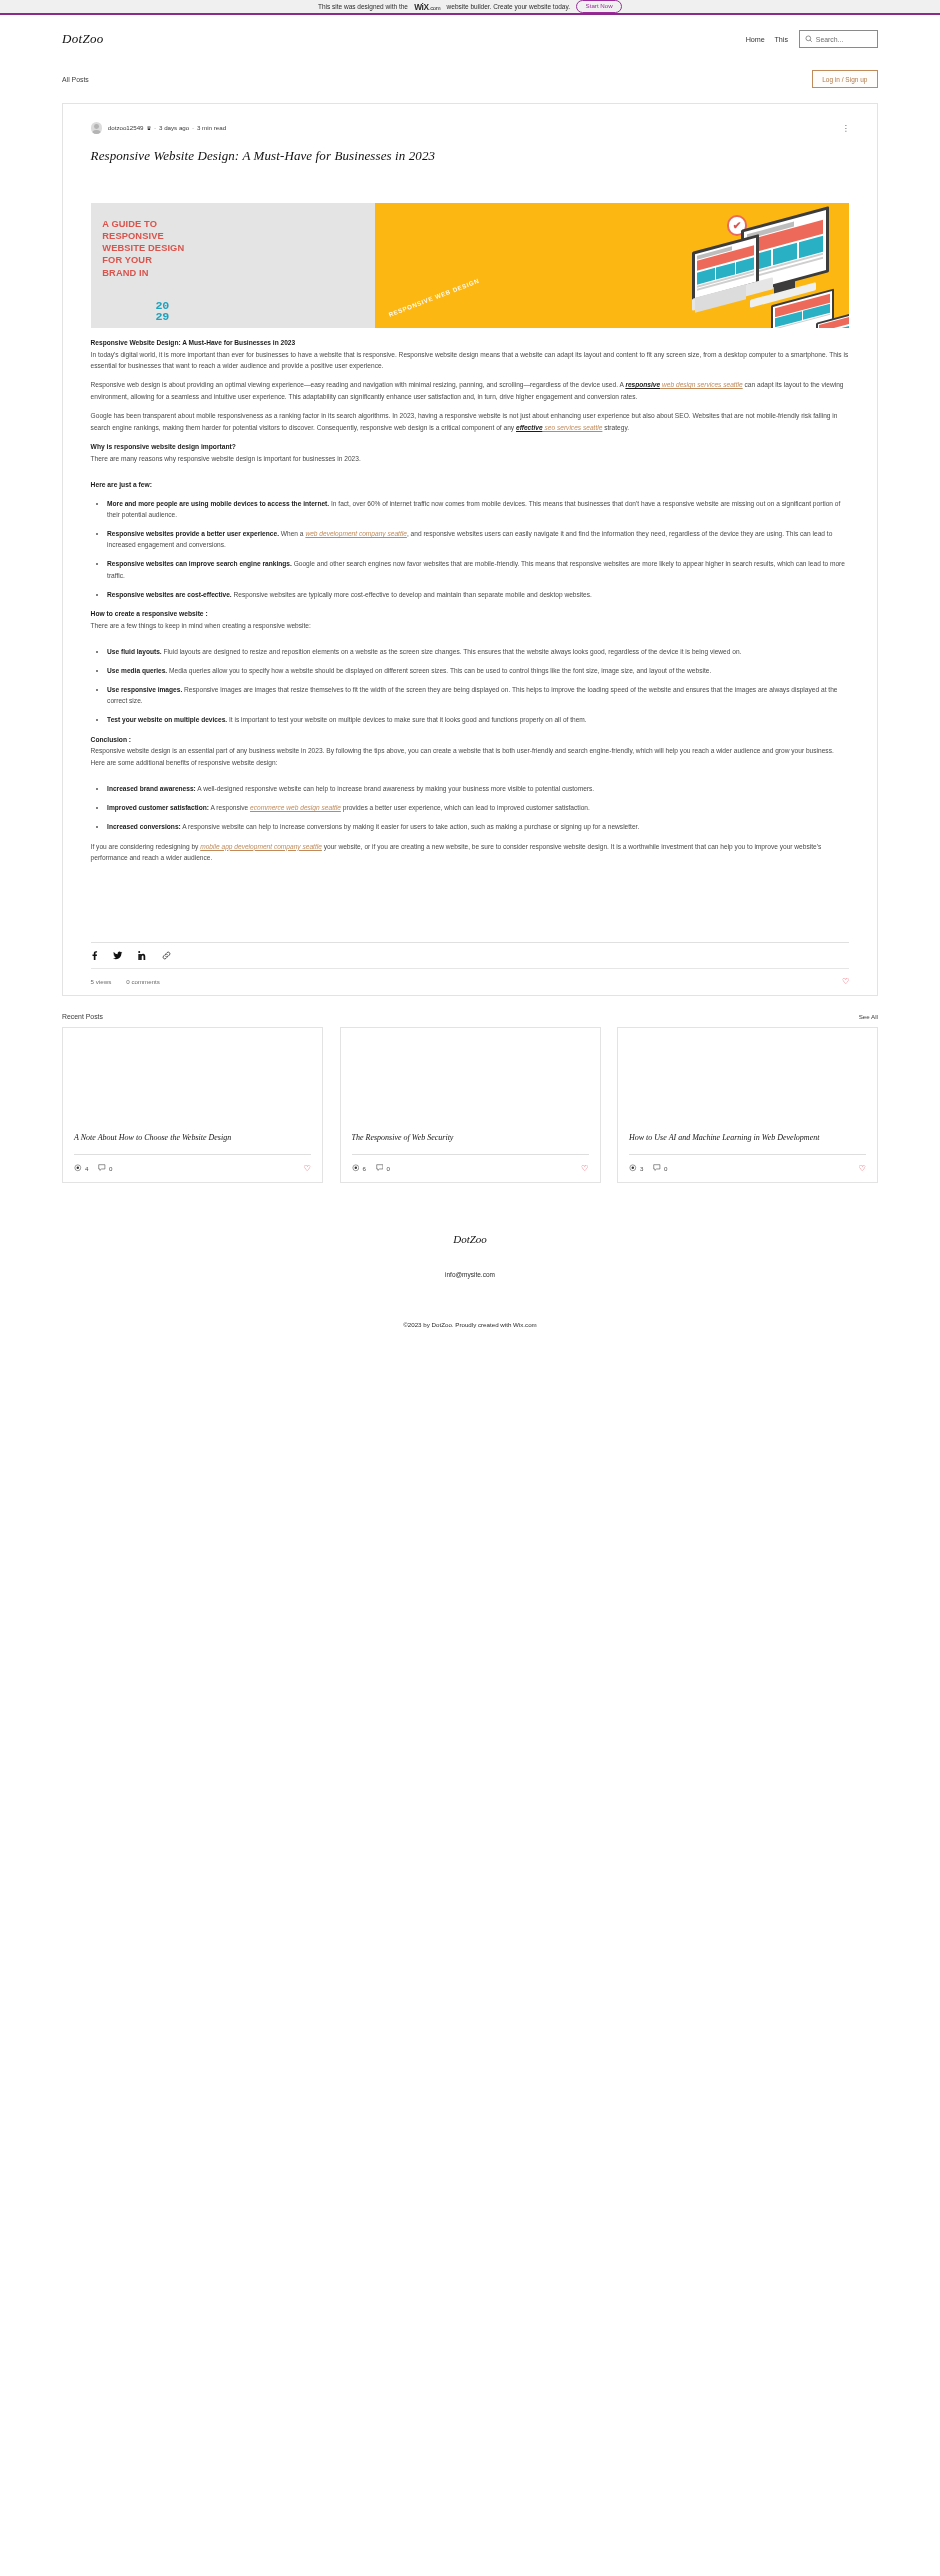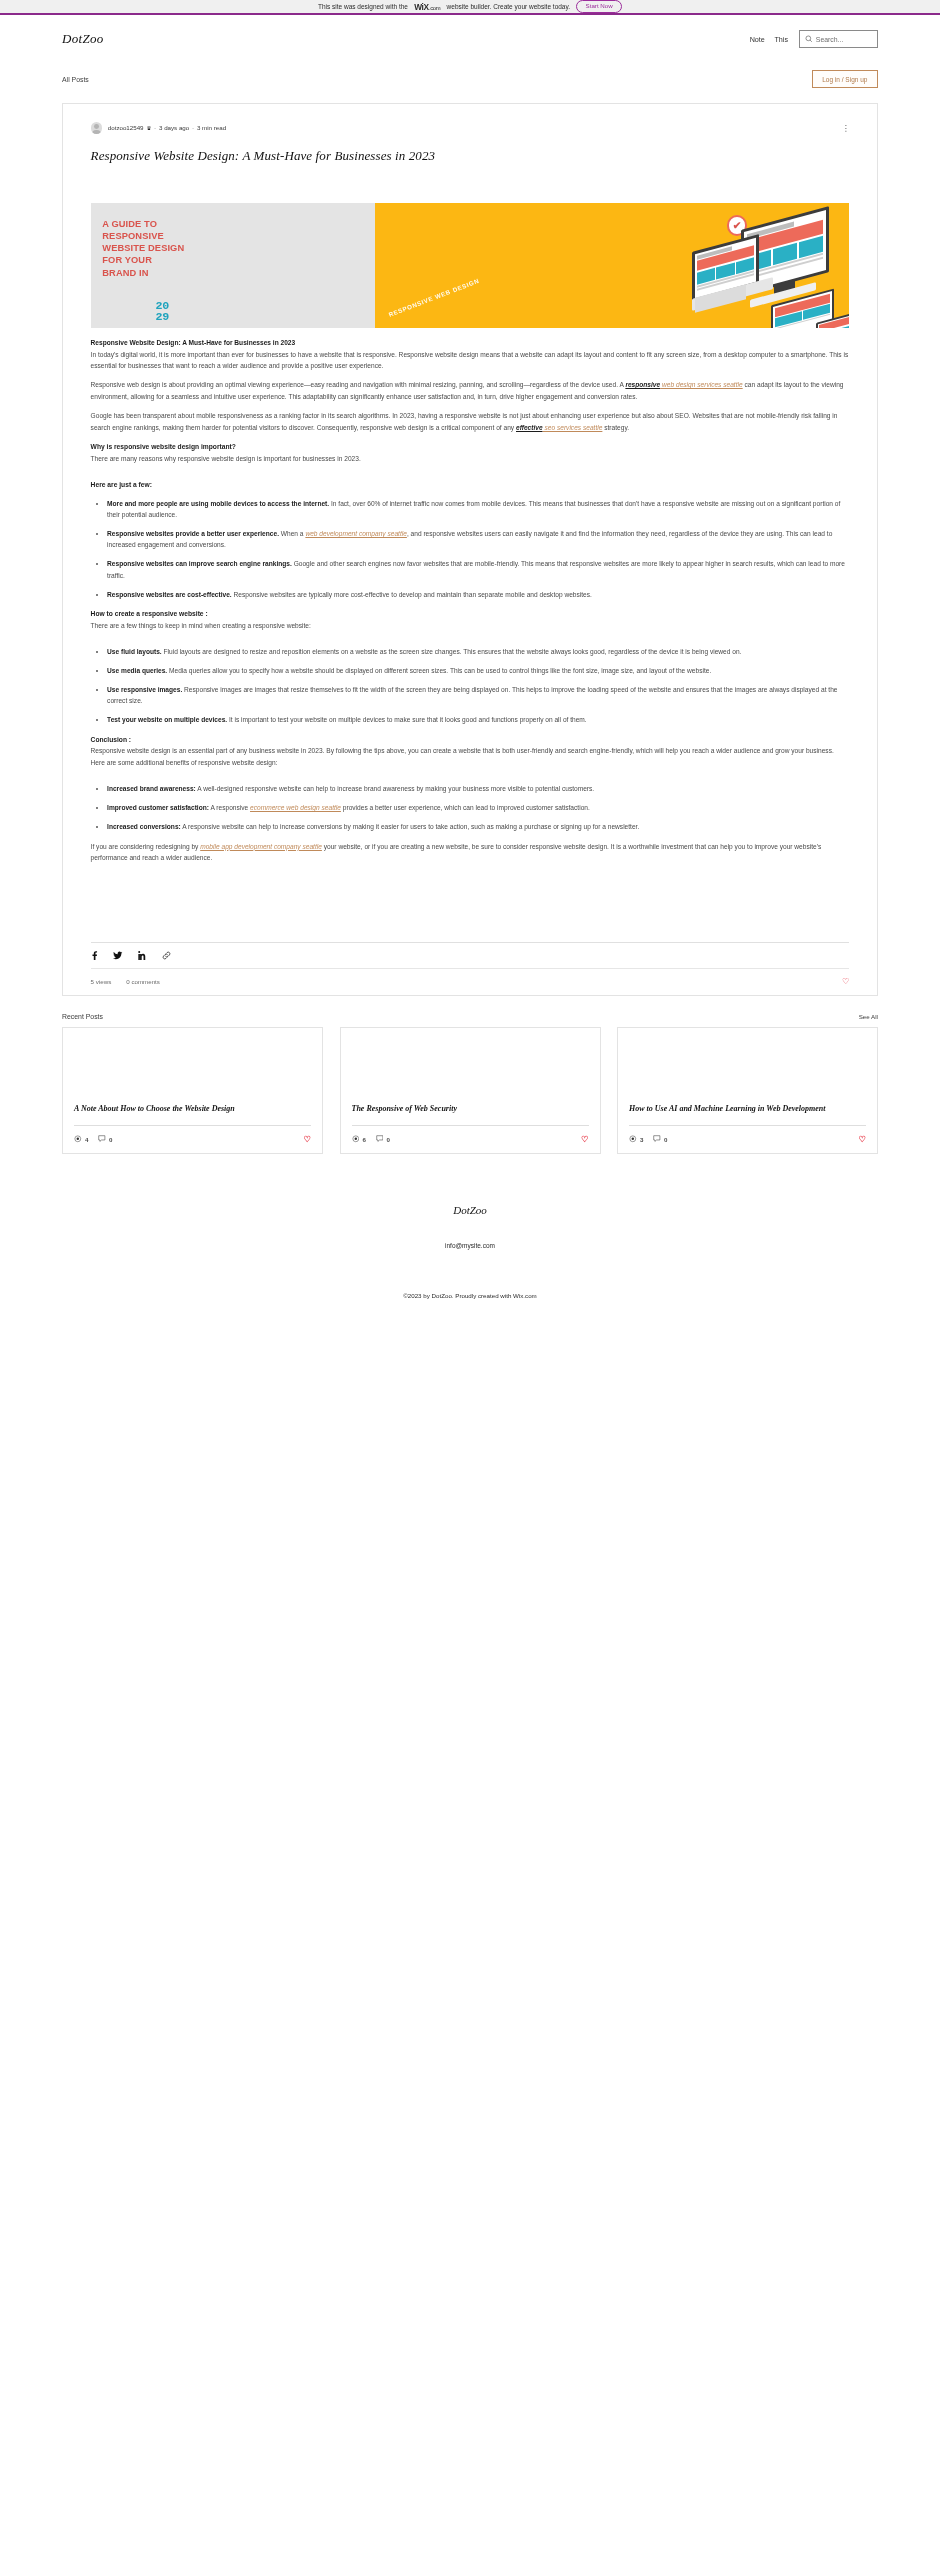--- a/index.html
+++ b/index.html
@@ -290,23 +290,22 @@
     display:flex; align-items:center;
     padding:16.5px 62px 6.9px 62px;
   }
   .recent-title{ font-size:6.9px; color:#3a3a3a; }
   .see-all{ margin-left:auto; font-size:6.2px; color:#3a3a3a; cursor:pointer; }
   .cards{
     display:flex; gap:16.5px; padding:0 62px;
   }
   .card{
     flex:1; border:0.7px solid #e3e3e3; background:#fff;
-    height:127px; display:flex; flex-direction:column;
+    height:156px; display:flex; flex-direction:column;
     padding:0 11px;
-    font-weight:bold;
   }
   .card-title{
     font-family:"Liberation Serif", serif;
     font-style:italic;
     font-size:8px;
     line-height:1.5;
     color:#141414;
     margin-top:auto;
     padding-bottom:9.6px;
   }
@@ -340,21 +339,21 @@
 <div class="wix-bar">
   <span class="wix-text">This site was designed with the</span>
   <span class="wix-logo"><span>WiX</span><small>.com</small></span>
   <span class="wix-text">website builder. Create your website today.</span>
   <button class="start-now">Start Now</button>
 </div>
 
 <div class="site-header">
   <div class="brand">DotZoo</div>
   <div class="nav">
-    <a>Note</a>
+    <a>Home</a>
     <a>This</a>
     <div class="search-box">
       <svg width="7.6" height="7.6" viewBox="0 0 16 16">
         <circle cx="7" cy="7" r="5" fill="none" stroke="#444" stroke-width="1.2"></circle>
         <line x1="10.6" y1="10.6" x2="14.5" y2="14.5" stroke="#444" stroke-width="1.2"></line>
       </svg>
       <span>Search...</span>
     </div>
   </div>
 </div>

